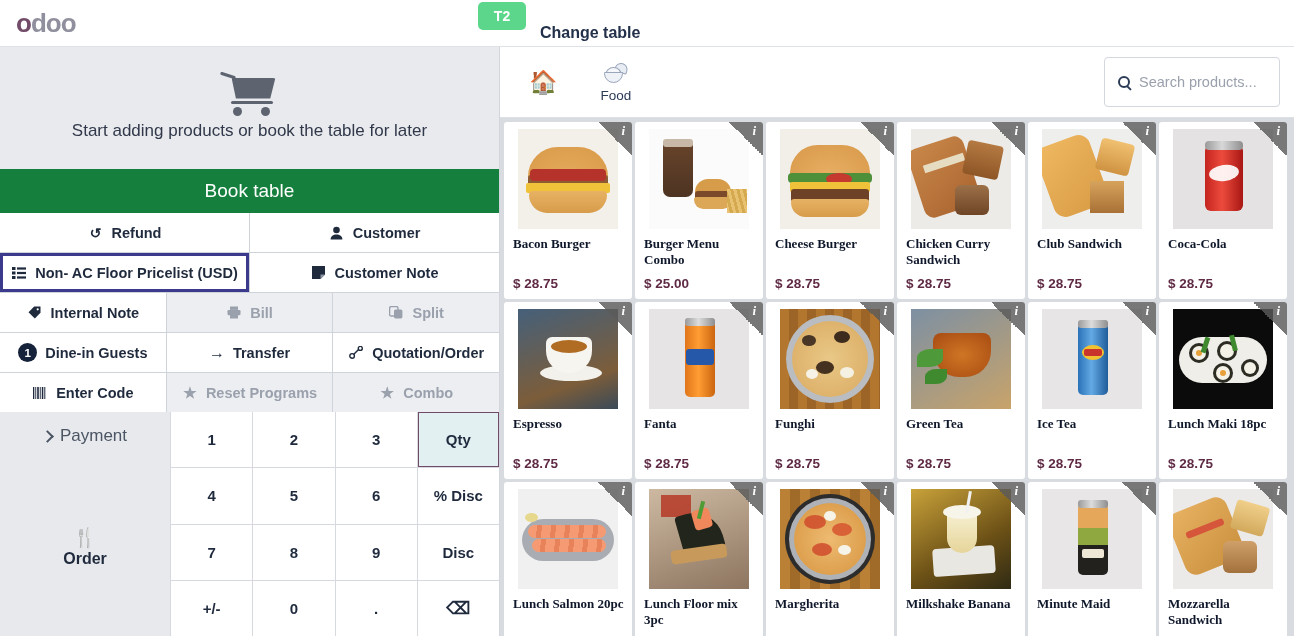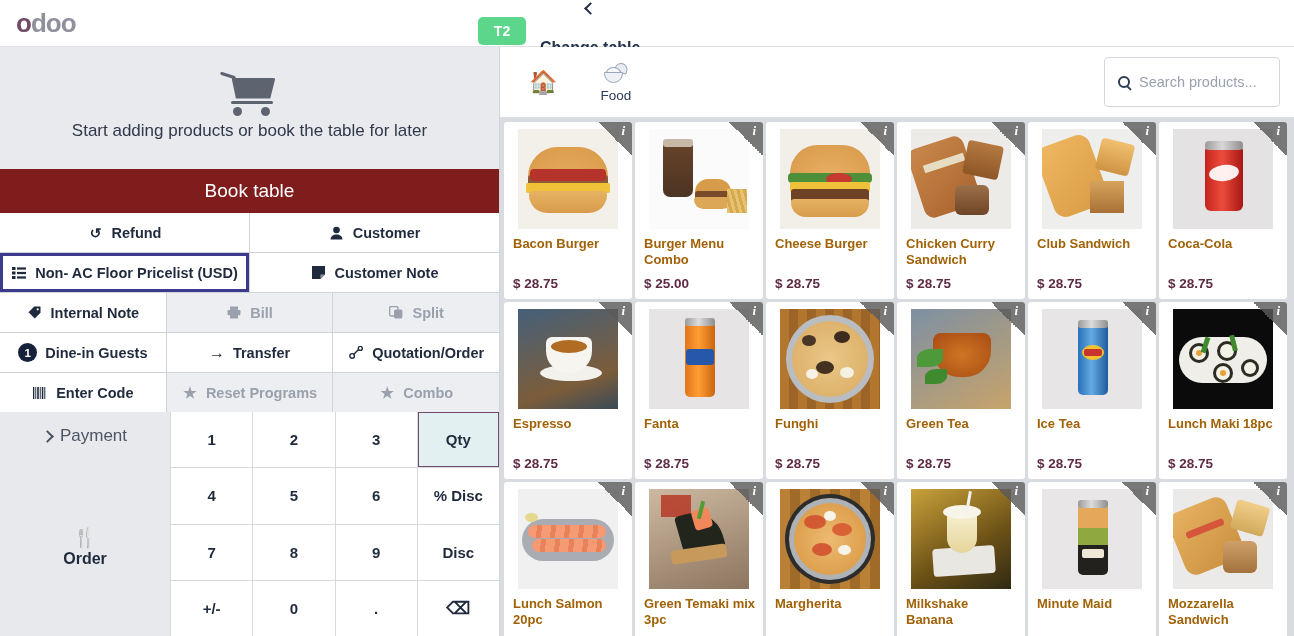--- a/index.html
+++ b/index.html
@@ -12,21 +12,21 @@
 
   
   .header {
     height: 47px; flex: 0 0 47px; background: #fff;
     border-bottom: 1px solid #dee2e6;
     display: flex; align-items: center; position: relative;
   }
   .logo { margin-left: 16px; font-size: 26px; font-weight: 700; letter-spacing: -1px;
           color: #8f8f9d; line-height: 1; user-select: none; }
   .logo .o1 { color: #714B67; }
-  .hdr-center { position: absolute; left: 478px; top: 15px; height: 31px;
+  .hdr-center { position: absolute; left: 478px; top: 0; height: 31px;
                 display: flex; align-items: center; gap: 14px; }
   .tablebadge {
     background: #5cd68a; color: #fff; font-weight: 600; font-size: 14px;
     border-radius: 5px; padding: 6px 14px; min-width: 48px; text-align: center;
   }
   .changetable { display: flex; align-items: center; gap: 25px;
                  font-size: 16px; font-weight: 700; color: #22304a; flex-direction: column; }
   .chev-l { display: inline-block; width: 9px; height: 9px;
             border-left: 2.4px solid #22304a; border-bottom: 2.4px solid #22304a;
             transform: rotate(45deg); margin-bottom: 1px; }
@@ -60,21 +60,21 @@
                       clip-path: polygon(0 0, 100% 0, 88% 100%, 10% 100%); }
   .cart-ico .handle { position: absolute; left: 2px; top: 0px; width: 16px; height: 3px;
                       background: #5d6470; transform: rotate(18deg); border-radius:2px;}
   .cart-ico .bar { position: absolute; left: 13px; top: 27px; width: 42px; height: 3.4px;
                    background: #5d6470; border-radius: 2px;}
   .cart-ico .w1, .cart-ico .w2 { position: absolute; top: 33px; width: 9px; height: 9px;
                    background: #5d6470; border-radius: 50%; }
   .cart-ico .w1 { left: 15px; } .cart-ico .w2 { left: 43px; }
   .empty-msg { font-size: 17px; color: #30384a; text-align: center;
                line-height: 1.35; max-width: 380px; }
-  .book-table { height: 44px; flex: 0 0 44px; background: #7f1d1d; color: #fff;
+  .book-table { height: 44px; flex: 0 0 44px; background: #15803d; color: #fff;
                 display: flex; align-items: center; justify-content: center;
                 font-size: 19px; cursor: pointer; }
 
   
   .ctl-rows { background: #cfd3da; }
   .ctl-row { display: flex; gap: 1px; margin-bottom: 1px; }
   .ctl-btn { flex: 1 1 0; height: 39px; background: #fff; display: flex;
              align-items: center; justify-content: center; gap: 8px;
              font-size: 14.5px; font-weight: 600; color: #1f2a3d; cursor: pointer;
              position: relative; }
@@ -153,22 +153,22 @@
           position: relative; overflow: hidden; cursor: pointer;
           display: flex; flex-direction: column; }
   .thumb { width: 100px; height: 100px; margin: 7px auto 0; position: relative;
            overflow: hidden; background: #f2f2f2; }
   .card .corner { position: absolute; right: 0; top: 0; width: 34px; height: 34px;
                   background: linear-gradient(225deg, rgba(90,90,90,.82) 50%, transparent 50%);
                   pointer-events: none; }
   .card .info-i { position: absolute; right: 7px; top: 1px; color: #fff;
                   font-size: 13px; font-weight: 700; font-style: italic;
                   font-family: "Liberation Serif", serif; }
-  .pname { font-size: 13px; font-weight: 600; color: #a16207; line-height: 1.22;
-           padding: 7px 7px 0 9px; }
+  .pname { font-size: 13px; font-weight: 600; color: #0f172a; line-height: 1.22;
+           padding: 7px 7px 0 9px; font-family: Liberation Serif, serif; }
   .pprice { font-size: 13.5px; font-weight: 600; color: #5f2a44;
             padding: 0 9px 8px; margin-top: auto; }
 
   
   .ph { position: absolute; inset: 0; }
 </style>
 </head>
 <body>
 
 <div id="app">
@@ -557,21 +557,21 @@
               <div class="thumb">
                 <div class="ph" style="background:linear-gradient(160deg,#cdb9a2,#8d7560)"></div>
       <div style="position:absolute;left:12px;top:6px;width:30px;height:22px;background:#b5321f;opacity:.8"></div>
       <div style="position:absolute;left:30px;top:22px;width:42px;height:42px;background:#22251c;transform:rotate(-16deg);border-radius:4px 30px 4px 4px"></div>
       <div style="position:absolute;left:44px;top:20px;width:18px;height:20px;background:#f0885c;border-radius:4px;transform:rotate(-16deg)"></div>
       <div style="position:absolute;left:50px;top:12px;width:4px;height:18px;background:#4f9b36;transform:rotate(14deg)"></div>
       <div style="position:absolute;left:22px;top:58px;width:56px;height:14px;background:#c79a5c;border-radius:4px;transform:rotate(-8deg)"></div>
               </div>
               <div class="corner"></div>
               <div class="info-i">i</div>
-              <div class="pname">Green Temaki mix 3pc</div>
+              <div class="pname">Lunch Floor mix 3pc</div>
             </div>
             <div class="card">
               <div class="thumb">
                 <div class="ph" style="background:repeating-linear-gradient(90deg,#b98036 0 10px,#a06a28 10px 20px)"></div>
       <div style="position:absolute;left:5px;top:5px;width:90px;height:90px;background:#2c2c2c;border-radius:50%"></div>
       <div style="position:absolute;left:9px;top:9px;width:82px;height:82px;background:#aeb2b7;border-radius:50%"></div>
       <div style="position:absolute;left:14px;top:14px;width:72px;height:72px;background:radial-gradient(#eebb72,#d6943f);border-radius:50%"></div>
       <div style="position:absolute;left:24px;top:26px;width:22px;height:14px;background:#cf4b2c;border-radius:50%;opacity:.85"></div>
       <div style="position:absolute;left:52px;top:34px;width:20px;height:13px;background:#d6532f;border-radius:50%;opacity:.85"></div>
       <div style="position:absolute;left:32px;top:54px;width:20px;height:13px;background:#cf4b2c;border-radius:50%;opacity:.85"></div>

